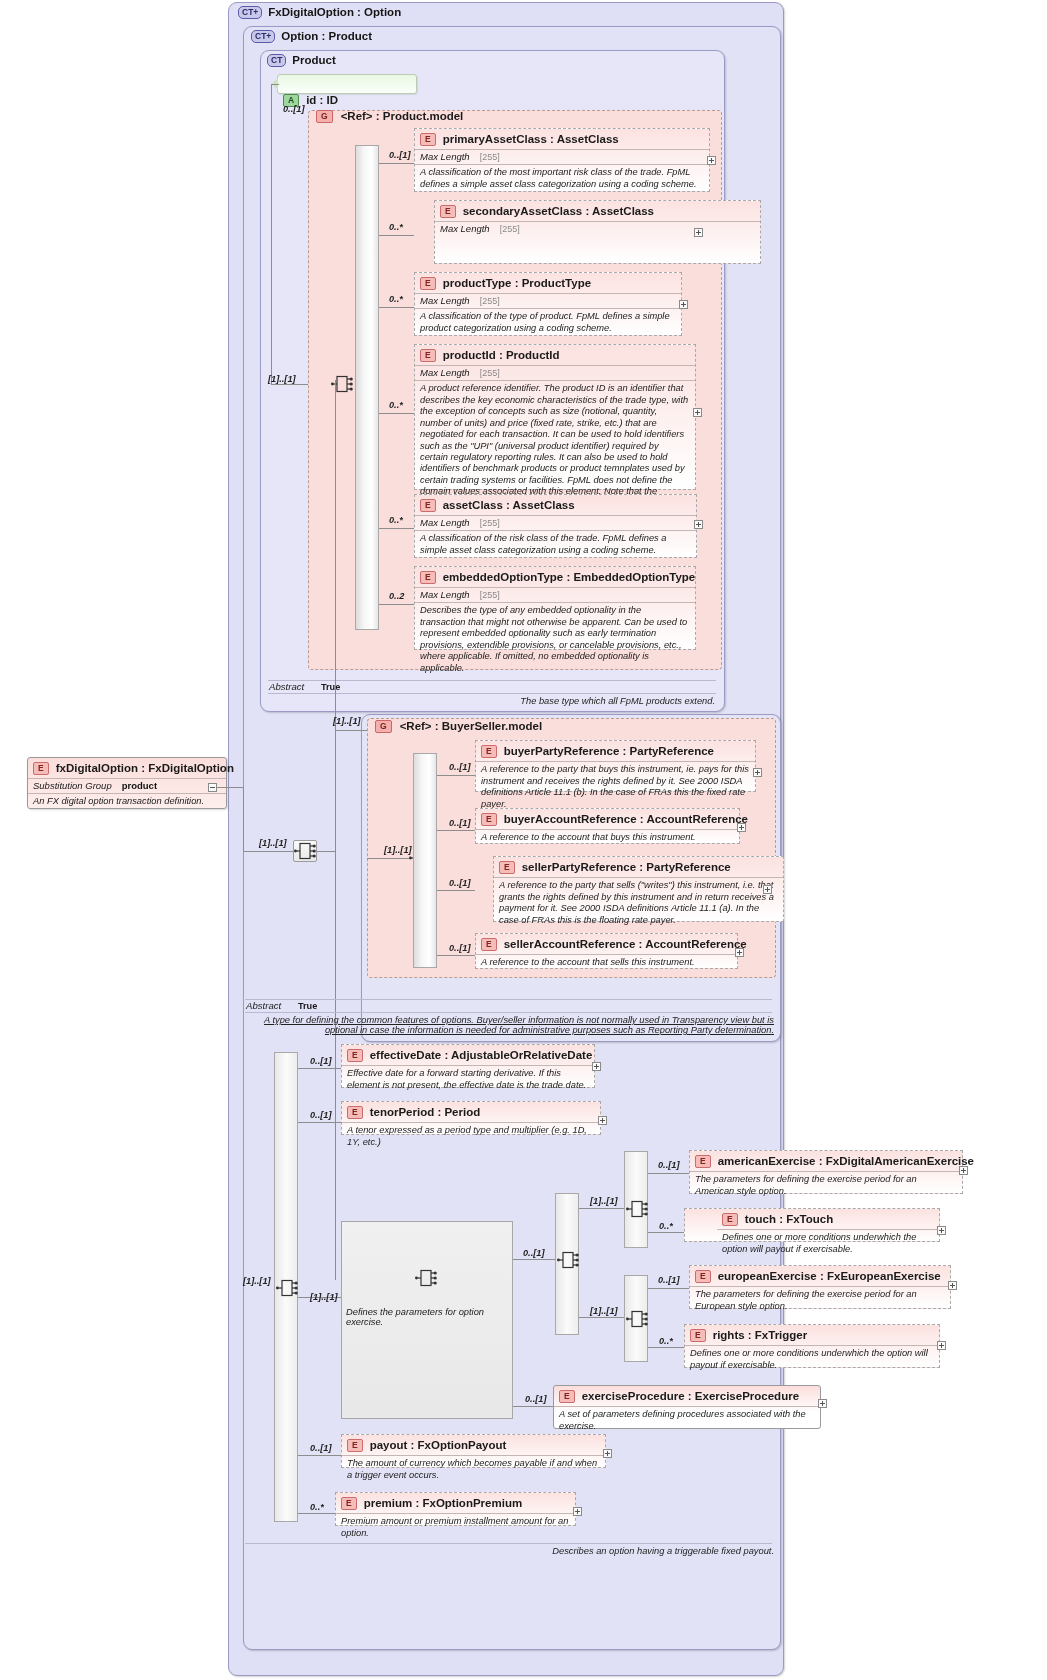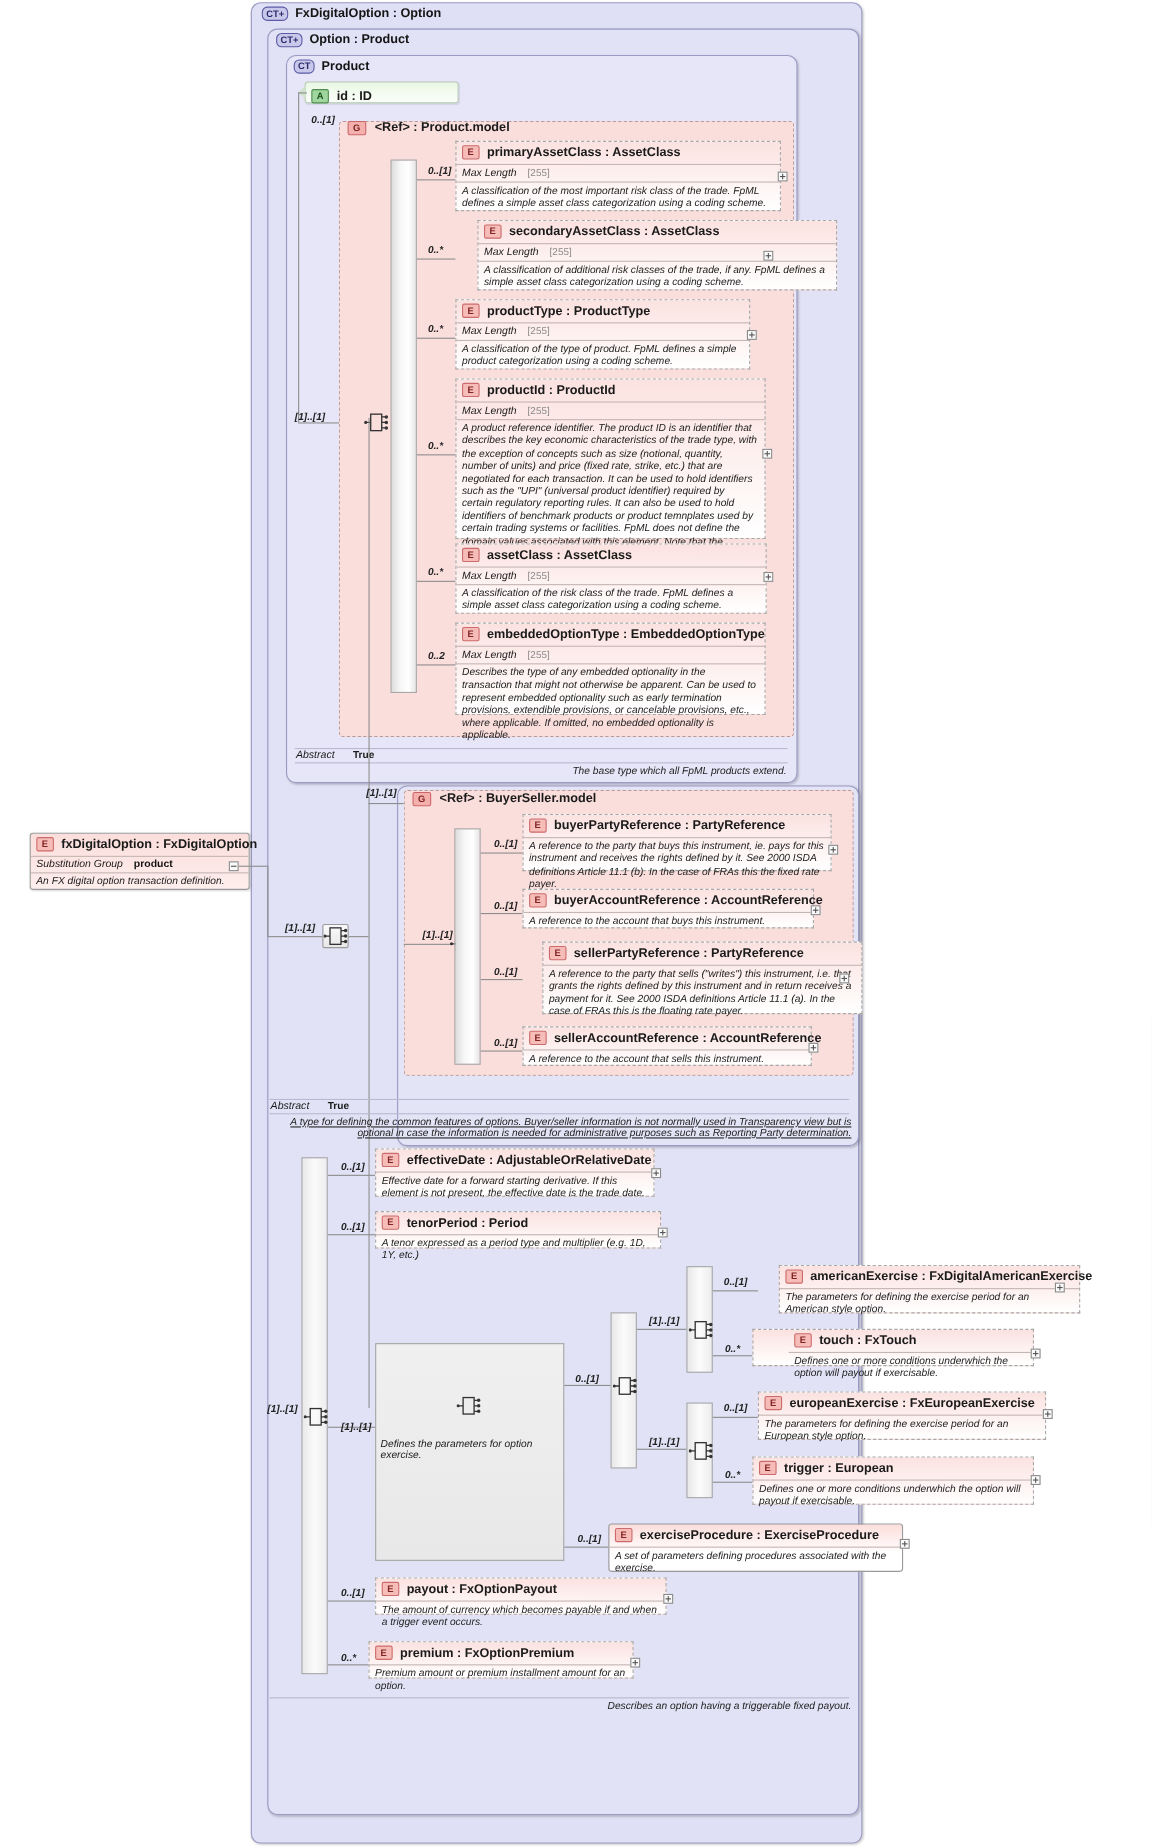--- a/index.html
+++ b/index.html
@@ -144,21 +144,21 @@
 
 <div class="ct-box lvl3" style="left:260px; top:50px; width:465px; height:662px;"></div>
 <div class="ct-title" style="left:267px; top:54px;">
   <span class="ct-badge">CT</span><span>Product</span>
 </div>
 
 <div class="abs" style="left:277px; top:74px; width:140px; height:20px;
             background:linear-gradient(180deg,#e9f7e4 0%,#fbfffa 100%);
             border:1px solid #b8cdb4; border-radius:3px;
             box-shadow:1px 1px 1px rgba(0,0,0,0.08);">
-  <div class="e-head" style="padding-top:6px;">
+  <div class="e-head" style="padding-top:18px;">
     <span class="a-badge">A</span><span>id          : ID</span>
   </div>
 </div>
 
 <div class="abs" style="left:271px; top:78px; width:0; height:0;
             border-top:6px solid transparent; border-bottom:6px solid transparent;
             border-right:7px solid #cfe3cb;"></div>
 
 <div class="ln-v" style="left:271px; top:84px; height:300px;"></div>
 <div class="ln-h" style="left:271px; top:84px; width:8px;"></div>
@@ -190,21 +190,20 @@
   <div class="e-facet"><span>Max Length</span><span class="fval">[255]</span></div>
   <div class="e-doc">A classification of the most important risk class of the trade. FpML defines a simple asset class categorization using a coding scheme.</div>
 </div>
 <div class="ln-h" style="left:379px; top:163px; width:35px;"></div>
 <div class="mult" style="left:389px; top:150px;">0..[1]</div>
 <div class="expander plus" style="left:707px; top:156px;"></div>
 
 <div class="e-box" style="left:434px; top:200px; width:327px; height:64px;">
   <div class="e-head"><span class="e-badge">E</span><span>secondaryAssetClass : AssetClass</span></div>
   <div class="e-facet"><span>Max Length</span><span class="fval">[255]</span></div>
-  <div class="e-doc">A classification of additional risk classes of the trade, if any. FpML defines a simple asset class categorization using a coding scheme.</div>
 </div>
 <div class="ln-h" style="left:379px; top:235px; width:35px;"></div>
 <div class="mult" style="left:389px; top:222px;">0..*</div>
 <div class="expander plus" style="left:694px; top:228px;"></div>
 
 <div class="e-box" style="left:414px; top:272px; width:268px; height:64px;">
   <div class="e-head"><span class="e-badge">E</span><span>productType : ProductType</span></div>
   <div class="e-facet"><span>Max Length</span><span class="fval">[255]</span></div>
   <div class="e-doc">A classification of the type of product. FpML defines a simple product categorization using a coding scheme.</div>
 </div>
@@ -411,21 +410,21 @@
   <rect x="6" y="3.5" width="10" height="15" fill="none" stroke="#333" stroke-width="1.2"></rect>
   <line x1="16" y1="6" x2="20" y2="6" stroke="#333" stroke-width="1.2"></line>
   <line x1="16" y1="11" x2="20" y2="11" stroke="#333" stroke-width="1.2"></line>
   <line x1="16" y1="16" x2="20" y2="16" stroke="#333" stroke-width="1.2"></line>
   <circle cx="20.2" cy="6" r="1.6" fill="#333"></circle>
   <circle cx="20.2" cy="11" r="1.6" fill="#333"></circle>
   <circle cx="20.2" cy="16" r="1.6" fill="#333"></circle>
   <circle cx="1.4" cy="11" r="1.4" fill="#333"></circle>
 </svg>
 
-<div class="e-box" style="left:708px; top:1150px; width:274px; height:44px;">
+<div class="e-box" style="left:689px; top:1150px; width:274px; height:44px;">
   <div class="e-head"><span class="e-badge">E</span><span>americanExercise : FxDigitalAmericanExercise</span></div>
   <div class="e-doc">The parameters for defining the exercise period for an American style option.</div>
 </div>
 <div class="ln-h" style="left:648px; top:1173px; width:41px;"></div>
 <div class="mult" style="left:658px; top:1160px;">0..[1]</div>
 <div class="expander plus" style="left:959px; top:1166px;"></div>
 
 <div class="e-box" style="left:684px; top:1208px; width:256px; height:34px;padding-left:32px;">
   <div class="e-head"><span class="e-badge">E</span><span>touch        : FxTouch</span></div>
   <div class="e-doc">Defines one or more conditions underwhich the option will payout if exercisable.</div>
@@ -451,21 +450,21 @@
 
 <div class="e-box" style="left:689px; top:1265px; width:262px; height:44px;">
   <div class="e-head"><span class="e-badge">E</span><span>europeanExercise : FxEuropeanExercise</span></div>
   <div class="e-doc">The parameters for defining the exercise period for an European style option.</div>
 </div>
 <div class="ln-h" style="left:648px; top:1288px; width:41px;"></div>
 <div class="mult" style="left:658px; top:1275px;">0..[1]</div>
 <div class="expander plus" style="left:948px; top:1281px;"></div>
 
 <div class="e-box" style="left:684px; top:1324px; width:256px; height:44px;">
-  <div class="e-head"><span class="e-badge">E</span><span>trigger      : European</span></div>
+  <div class="e-head"><span class="e-badge">E</span><span>rights      : FxTrigger</span></div>
   <div class="e-doc">Defines one or more conditions underwhich the option will payout if exercisable.</div>
 </div>
 <div class="ln-h" style="left:648px; top:1347px; width:36px;"></div>
 <div class="mult" style="left:659px; top:1336px;">0..*</div>
 <div class="expander plus" style="left:937px; top:1341px;"></div>
 
 <div class="e-box solid" style="left:553px; top:1385px; width:268px; height:44px;">
   <div class="e-head"><span class="e-badge">E</span><span>exerciseProcedure : ExerciseProcedure</span></div>
   <div class="e-doc">A set of parameters defining procedures associated with the exercise.</div>
 </div>

